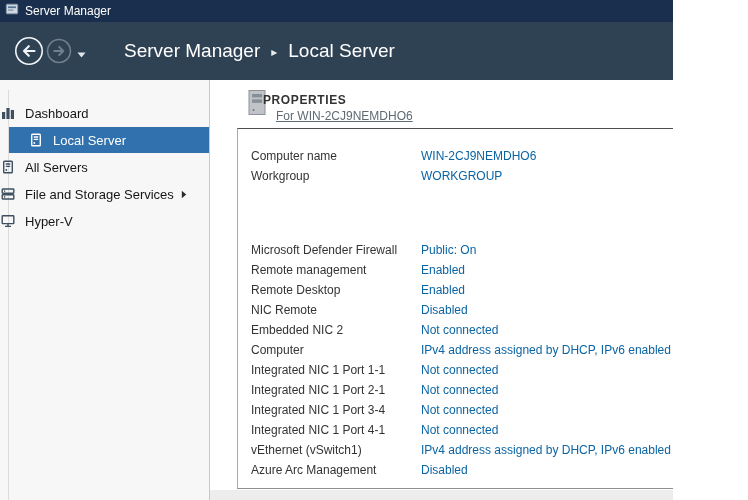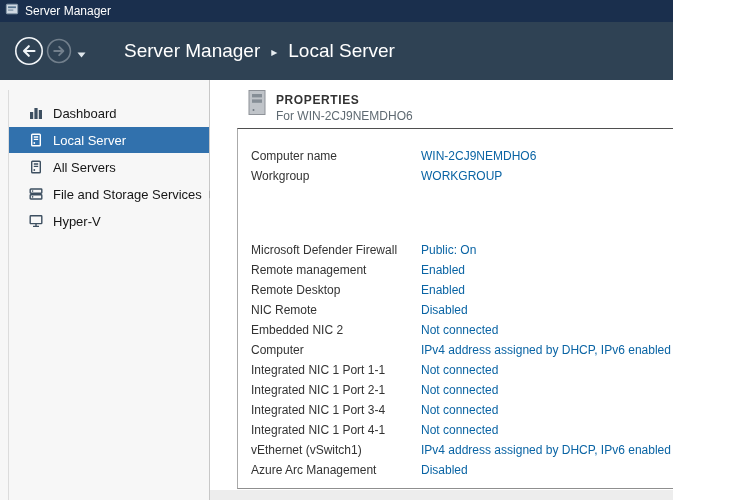--- a/index.html
+++ b/index.html
@@ -36,39 +36,39 @@
 
   
   .sidebar {
     width:210px; background:var(--c-sidebar_bg,#f7f7f7);
     border-right:1px solid var(--c-divider,#c8c8c8);
     position:relative; padding-top:20px; flex:none;
   }
   .sidebar-rule { position:absolute; left:8px; top:10px; bottom:0; width:1px; background:#dcdcdc; }
   .nav-item {
     height:26px; margin-bottom:1px; display:flex; align-items:center;
-    padding-left:28px; font-size:13px; color:#161616; cursor:pointer; position:relative;
+    font-size:13px; color:#161616; cursor:pointer; position:relative;
   }
   .nav-item .icon { display:flex; width:16px; margin-right:9px; color:#3d4f60; }
   .nav-item.selected {
     background:var(--c-selection,#3171ad); color:#fff;
     margin-left:9px; padding-left:19px;
   }
   .nav-item.selected .icon { color:#fff; }
   .nav-label { white-space:nowrap; }
   .expand-chevron { display:flex; margin-left:7px; margin-top:1px; }
 
   
   .content { flex:1; position:relative; background:#fff; }
   .tile-icon { position:absolute; left:36px; top:9px; }
   .tile-title {
-    position:absolute; left:66px; top:13px;
+    position:absolute; left:53px; top:13px;
     font-size:12px; font-weight:bold; letter-spacing:.6px; color:#333;
   }
-  .tile-subtitle { position:absolute; left:66px; top:29px; font-size:12px; color:#5f6a72; }
+  .tile-subtitle { position:absolute; left:66px; top:29px; font-size:12px; color:#5f6a72;text-decoration:underline; }
 
   .panel {
     position:absolute; left:27px; top:48px; right:-2px; bottom:11px;
     background:#fff;
     border-top:1px solid #4f4f4f;
     border-left:1px solid #aaaaaa;
     border-bottom:1px solid #8f8f8f;
     padding:17px 0 0 13px; overflow:hidden;
   }
   .prop-row { display:flex; height:20px; align-items:center; font-size:12px; }

